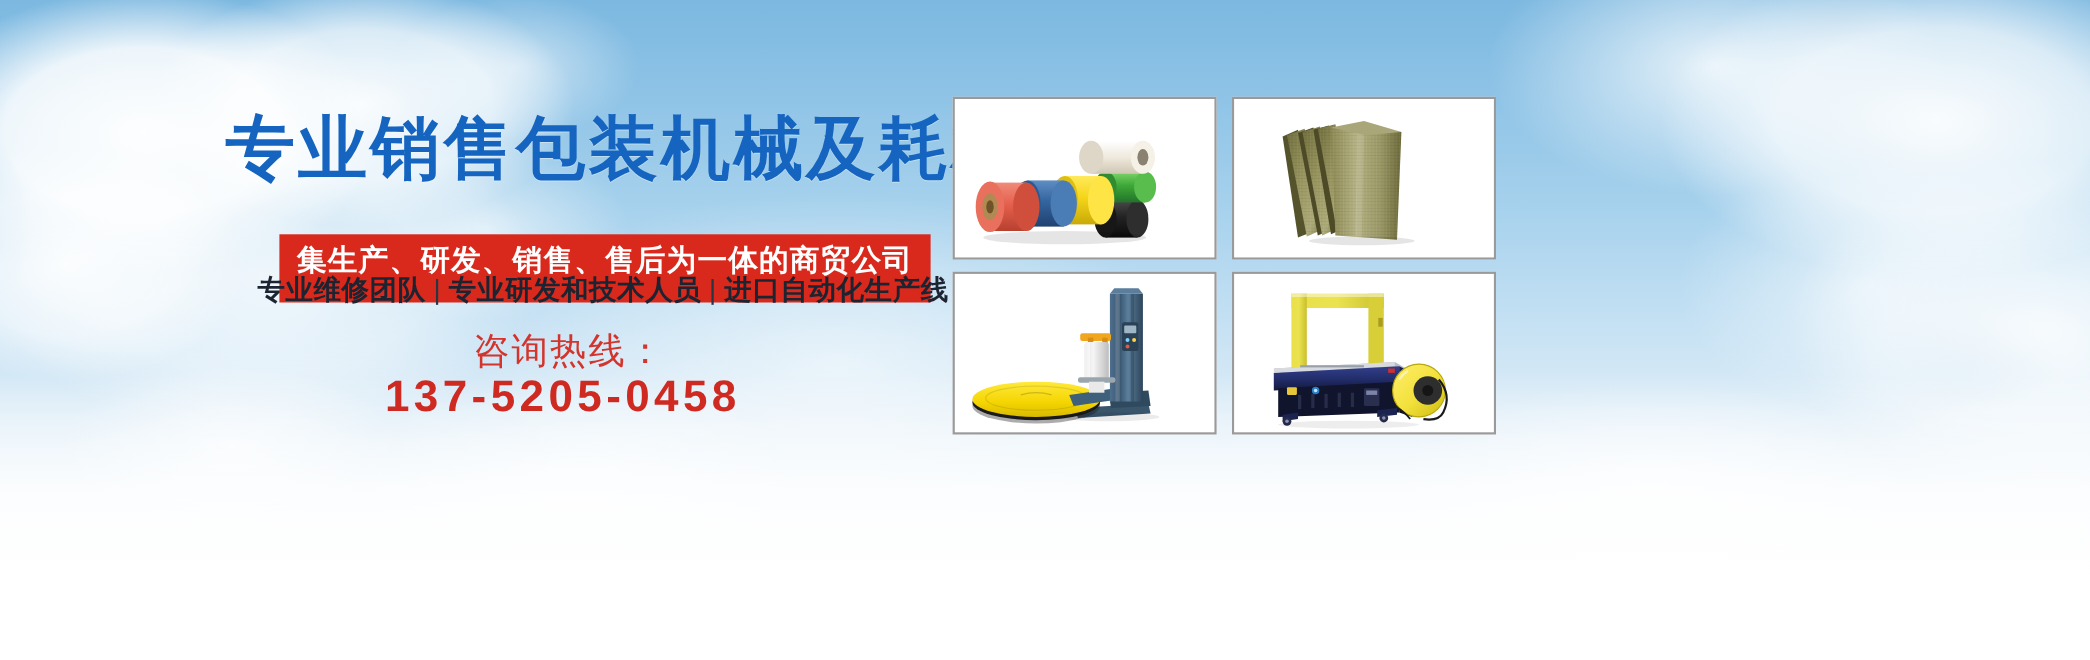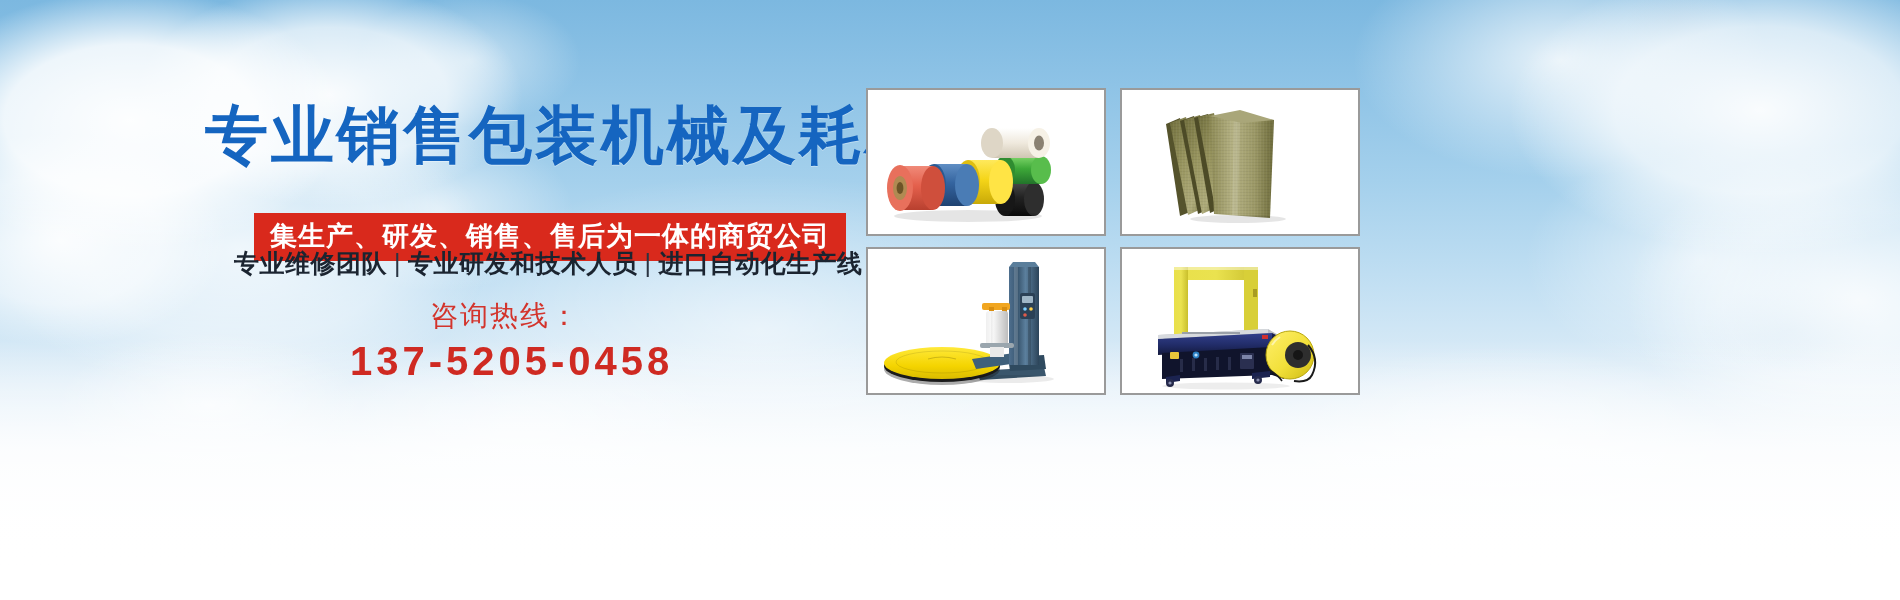--- a/index.html
+++ b/index.html
@@ -91,21 +91,21 @@
     position:absolute;
     left:254px; top:213px;
   }
   .tagline{
     display:inline-block;
     background:#d9291c;
     color:#ffffff;
     font-size:27px;
     font-weight:bold;
     letter-spacing:1px;
-    padding:10px 16px 11px 16px;
+    padding:10px 16px 25px 16px;
     line-height:1;
     white-space:nowrap;
   }
 
   .sub-line{
     position:absolute;
     left:234px; top:247px;
     font-size:25px;
     font-weight:bold;
     color:#1b2430;
@@ -114,21 +114,21 @@
   }
   .sub-line .sep{
     font-weight:normal;
     color:#2a3442;
     padding:0 7px;
   }
 
   .hotline-label{
     position:absolute;
     left:430px; top:297px;
-    font-size:28px;
+    font-size:33px;
     color:#d3342c;
     letter-spacing:2px;
     white-space:nowrap;
   }
 
   .hotline-number{
     position:absolute;
     left:350px; top:339px;
     font-size:40px;
     font-weight:bold;

